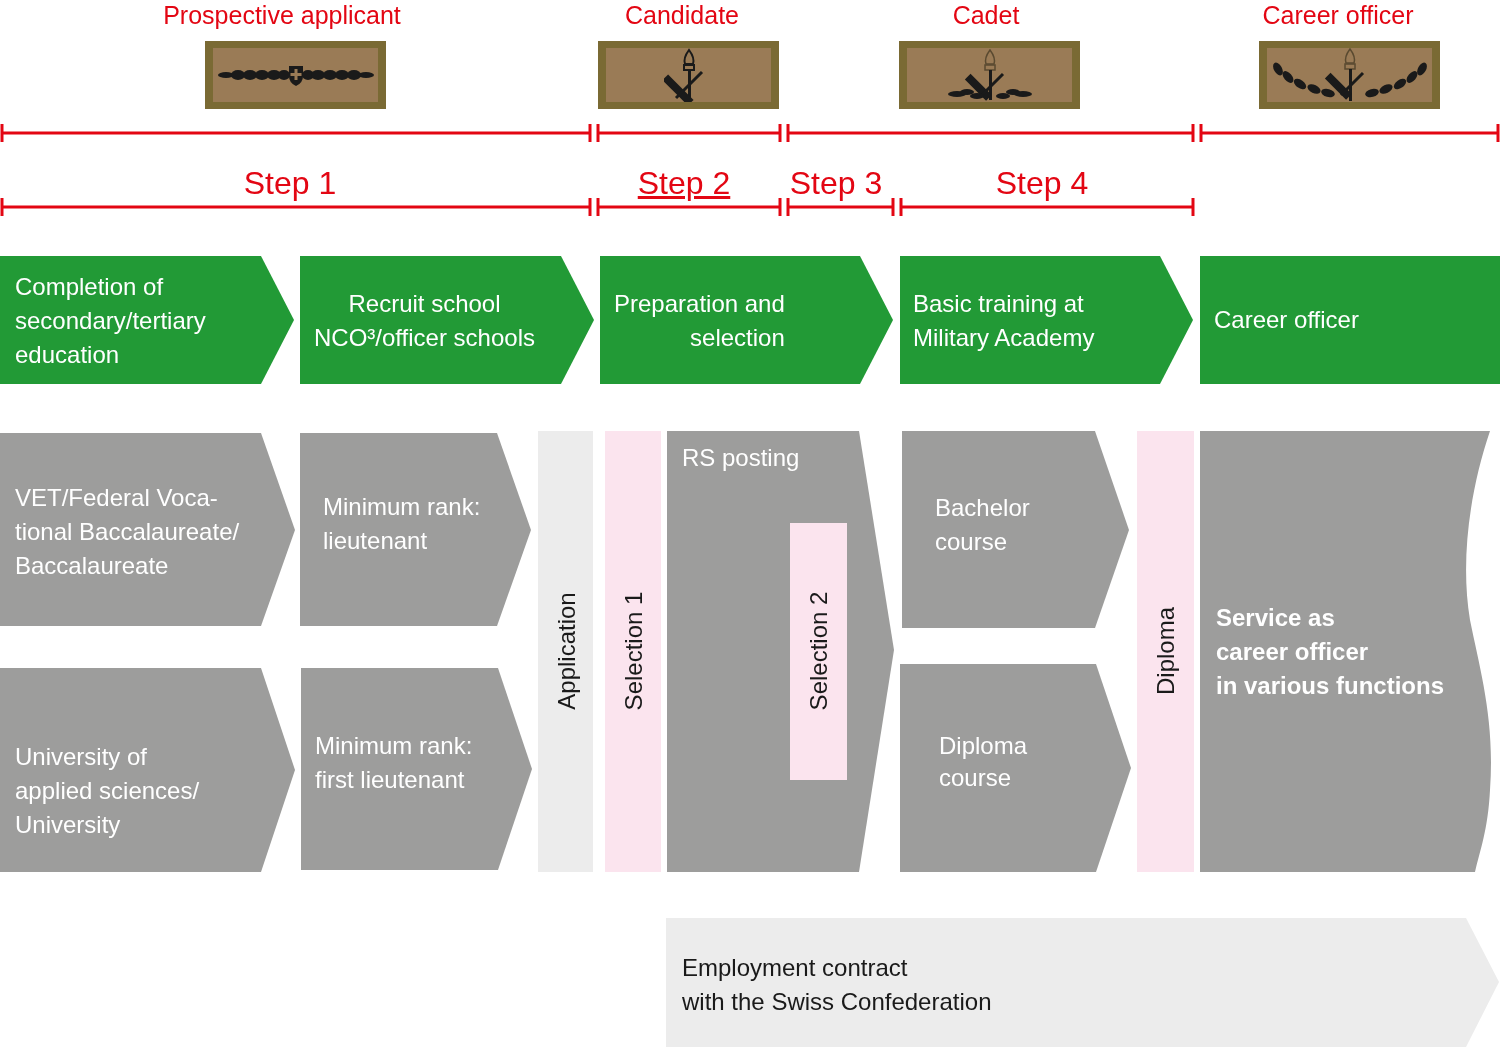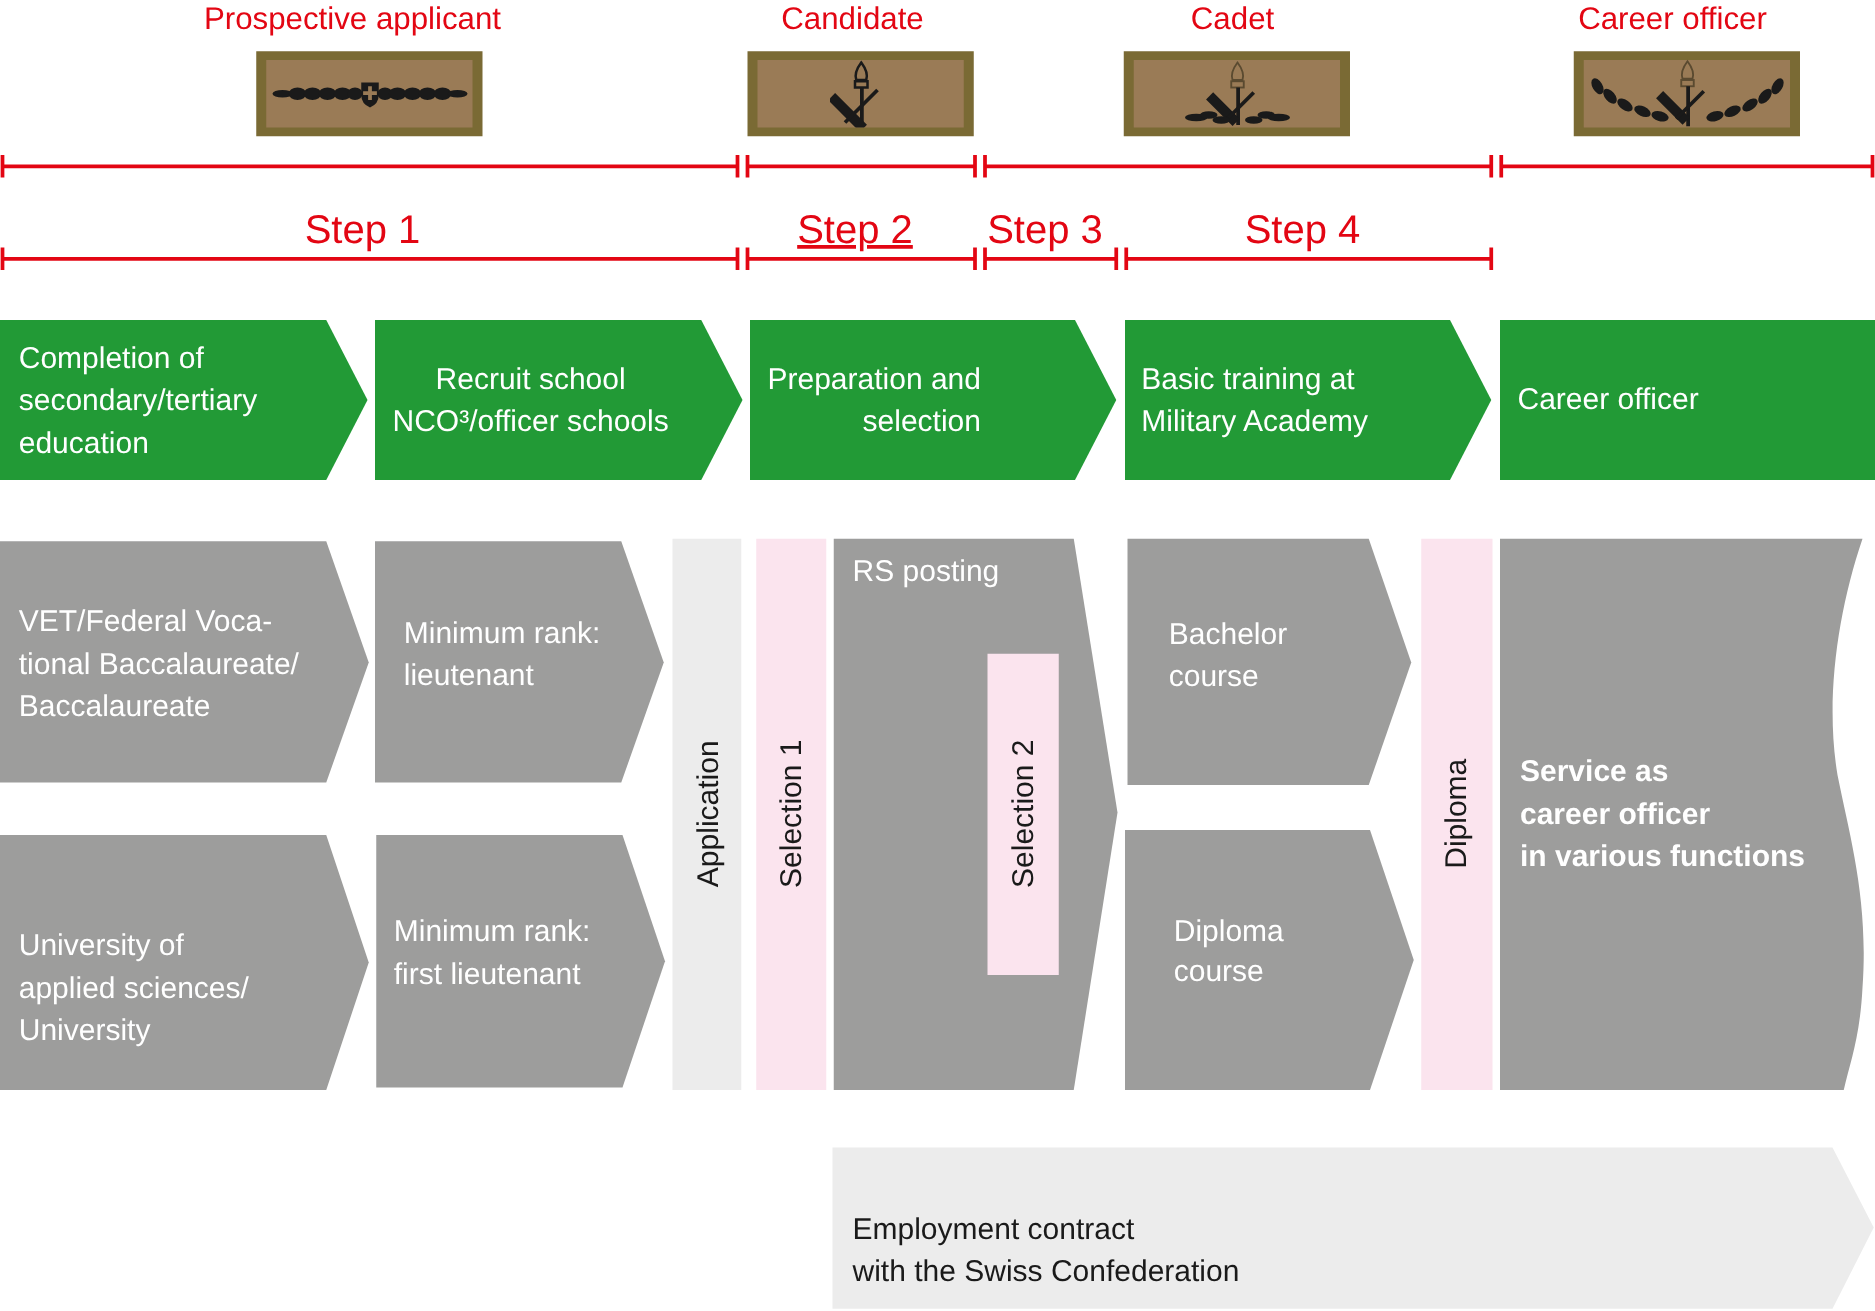--- a/index.html
+++ b/index.html
@@ -203,14 +203,14 @@
 <div class="vert" style="left:819px; top:651px;">Selection 2</div>
 <div class="txt" style="left:935px; top:491px;">Bachelor
 course</div>
 <div class="txt" style="left:939px; top:730px; line-height:32px;">Diploma
 course</div>
 <div class="vert" style="left:1166px; top:651px;">Diploma</div>
 <div class="txt" style="left:1216px; top:601px;font-weight:bold;">Service as
 career officer
 in various functions</div>
 
-<div class="txt txt-dark" style="left:682px; top:951px;margin-top:16px;">Employment contract
+<div class="txt txt-dark" style="left:682px; top:951px;">Employment contract
 with the Swiss Confederation</div>
 
 </body></html>

